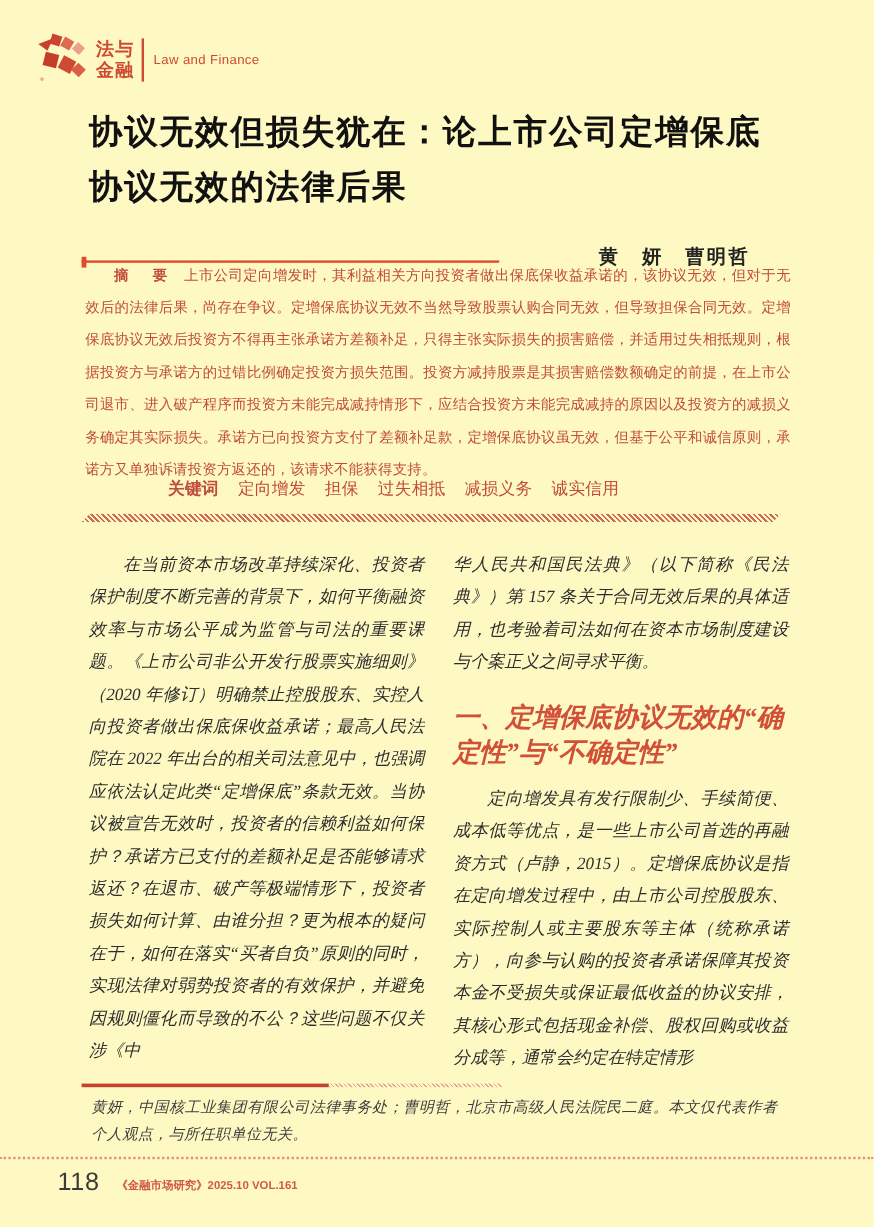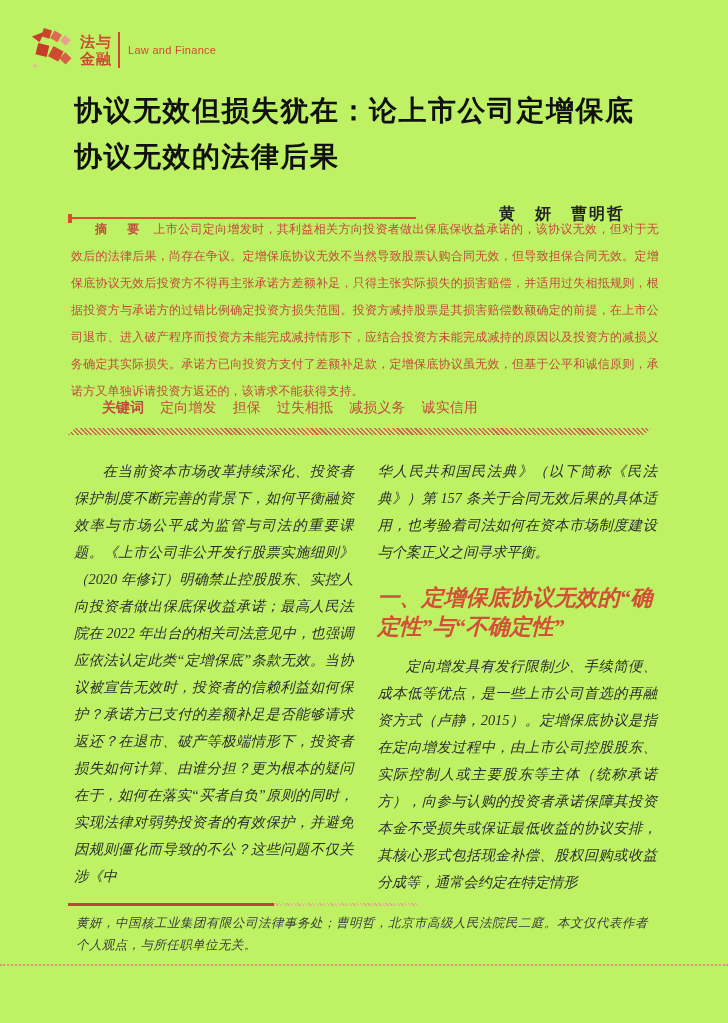--- a/index.html
+++ b/index.html
@@ -1,18 +1,18 @@
 <!DOCTYPE html>
 <html lang="zh"><head>
 <meta charset="utf-8">
 <style>
   * { margin:0; padding:0; box-sizing:border-box; }
   html,body { background:#ffffff; }
   .page {
-    position:relative; width:728px; height:1023px; background:#bef264;
+    position:relative; width:728px; height:1023px; background:#fef9c3;
     font-family:"Liberation Serif","DejaVu Serif",serif; overflow:hidden;
     margin:0 auto;
   }
   
   .brand { position:absolute; top:26px; left:30px; display:flex; align-items:center; }
   .brand-icon { width:44px; height:48px; margin-right:6px; }
   .brand-cn {
     font-family:"Liberation Sans","DejaVu Sans",sans-serif;
     font-weight:bold; font-size:15px; line-height:17px; color:#cf4a32;
     letter-spacing:1px; text-align:center;
@@ -43,21 +43,21 @@
   .abstract {
     position:absolute; top:216px; left:71px; width:588px;
     font-size:12px; line-height:27px; color:#c14b3c;
     text-align:justify; text-indent:2em; letter-spacing:.2px;
   }
   .abs-label { font-weight:bold; margin-right:10px; letter-spacing:4px; }
   .keywords {
     position:absolute; top:399px; left:102px;
     font-size:13.9px; color:#c14b3c; letter-spacing:.2px;
   }
-  .kw-label { font-weight:bold; margin-right:16px; }
+  .kw-label { font-weight:bold; margin-right:16px;margin-left:38px; }
   .kw { margin-right:16px; }
   
   .zigzag {
     position:absolute; top:428px; left:68px; width:583px; height:7px;
     background:repeating-linear-gradient(45deg,#cf6a57 0 1.5px,rgba(255,255,255,0) 1.5px 3.2px);
     clip-path:polygon(1.2% 0,100% 0,98.8% 100%,0 100%);
   }
   
   .columns { position:absolute; top:458px; left:74px; width:583px; display:flex; gap:24px;font-style:italic; }
   .col { width:280px; font-size:14.3px; line-height:27px; color:#2d2d2d; text-align:justify; }
@@ -145,14 +145,18 @@
     </div>
   </div>
 
   <div class="footnote-rule">
     <span class="solid"></span>
       <span class="hatch"></span>
   </div>
   <p class="footnote">黄妍，中国核工业集团有限公司法律事务处；曹明哲，北京市高级人民法院民二庭。本文仅代表作者个人观点，与所任职单位无关。</p>
 
   <div class="bottom-dotted"></div>
+  <div class="page-footer">
+    <span class="page-num">118</span>
+    <span class="journal-info">《金融市场研究》2025.10 VOL.161</span>
+  </div>
 
 </div>
 
 </body></html>

